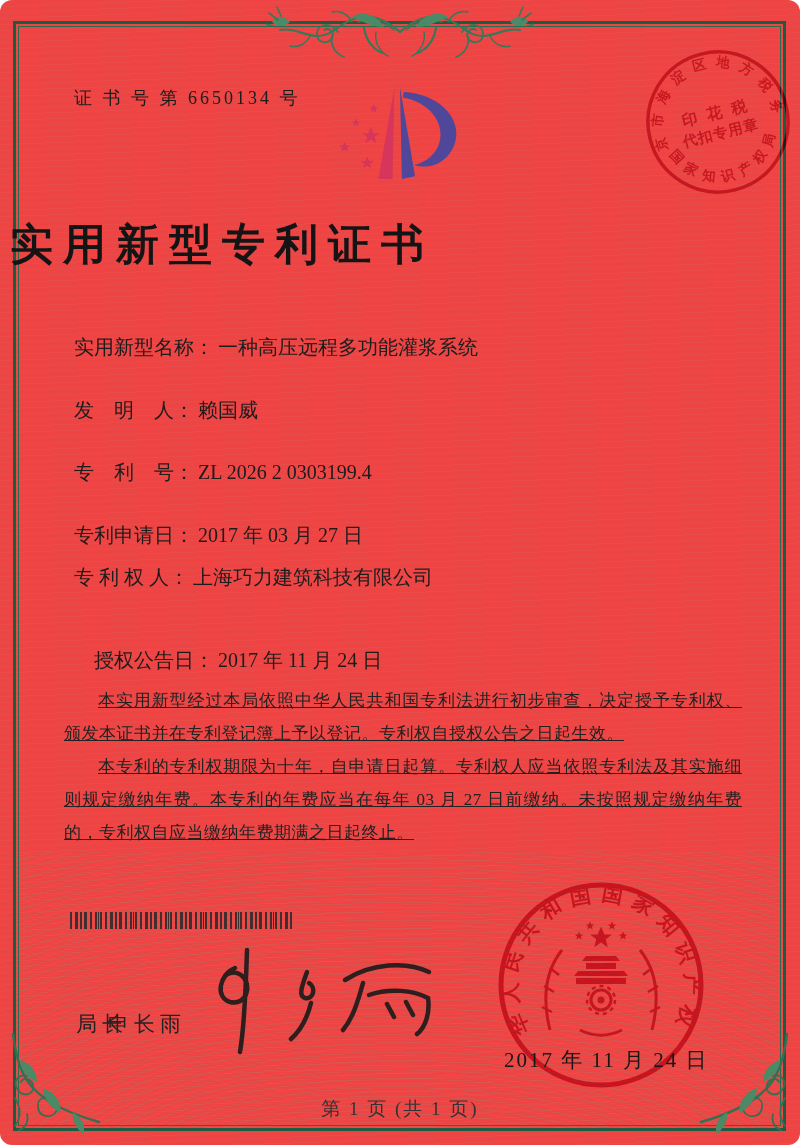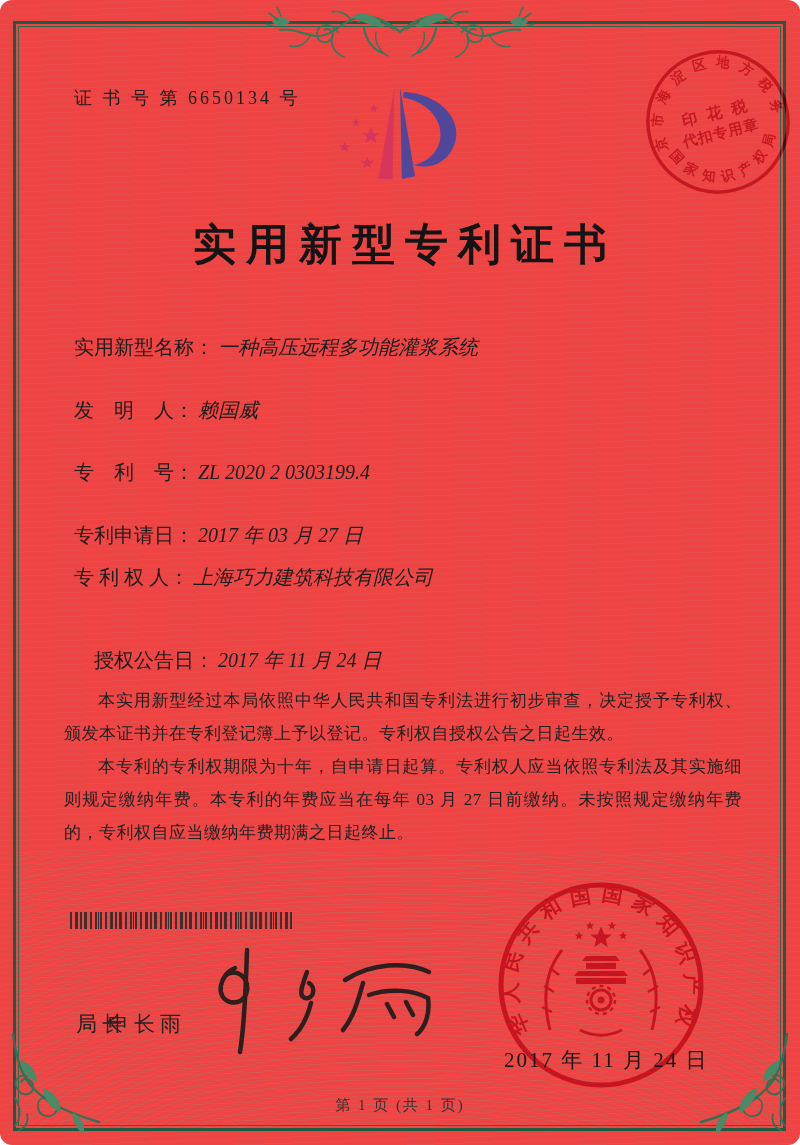--- a/index.html
+++ b/index.html
@@ -22,51 +22,51 @@
   .frame{ position:absolute; left:13px; top:21px; right:14px; bottom:14px;
     border:3px solid #1e5c42; }
   .frame-inner{ position:absolute; inset:2px; border:1px solid #2a6a4e; }
   .ornament-top{ position:absolute; left:266px; top:2px; }
   .corner{ position:absolute; }
   .corner.bl{ left:8px;  top:1028px; }
   .corner.br{ left:687px; top:1028px; }
 
   .cert-no{ position:absolute; left:74px; top:86px; font-size:18px; letter-spacing:3px; }
   .logo{ position:absolute; left:325px; top:80px; }
-  .doc-title{ position:absolute; left:0; top:216px; width:100%; text-align:center;
+  .doc-title{ position:absolute; left:0; top:216px; width:100%; 
     font-size:43px; font-weight:700; letter-spacing:10px; text-indent:10px; color:#141414;}
 
   .field{ position:absolute; left:74px; font-size:20px; white-space:nowrap; }
-  .field .v{ margin-left:4px;font-style:italic; }
+  .field .v{ margin-left:4px; }
   .f0{ top:334px; } .f1{ top:397px;text-align:center; } .f2{ top:459px; }
   .f3{ top:522px; } .f4{ top:564px; } .f5{ top:647px;margin-left:20px; }
 
   .body-text{ position:absolute; left:64px; top:684px; width:678px;
     font-size:17px; line-height:33px; text-align:justify; letter-spacing:0.5px; color:#222;}
-  .body-text p{ margin:0; text-indent:2em; }
+  .body-text p{ margin:0; text-indent:2em;text-decoration:underline; }
 
   .barcode{ position:absolute; left:70px; top:912px; width:224px; height:17px; opacity:.88;
     background:
       repeating-linear-gradient(90deg,#2b2b2b 0 2px, rgba(0,0,0,0) 2px 5px),
       repeating-linear-gradient(90deg,#2b2b2b 0 1px, rgba(0,0,0,0) 1px 7px);
   }
 
   .official-title{ position:absolute; left:76px; top:974px; font-size:21px; letter-spacing:5px;
     font-family:"Liberation Sans", sans-serif; color:#222;margin-top:36px;}
   .official-name{ position:absolute; left:76px; top:1010px; font-size:21px; letter-spacing:5px;
     font-family:"Liberation Sans", sans-serif; color:#222;margin-left:32px;}
   .signature{ position:absolute; left:195px; top:942px; }
 
   .registry-seal{ position:absolute; left:494px; top:878px; mix-blend-mode:multiply; }
   .seal-date{ position:absolute; left:504px; top:1046px; font-size:21px; letter-spacing:2px; color:#161616; white-space:nowrap;}
 
   .tax-stamp{ position:absolute; left:642px; top:46px; transform:rotate(-14deg); mix-blend-mode:multiply; opacity:.92;}
 
   .footer{ position:absolute; left:0; top:1096px; width:100%; text-align:center;
-    font-size:15px; letter-spacing:2px; color:#333; }
+    font-size:19px; letter-spacing:2px; color:#333; }
 </style>
 </head>
 <body>
 
 <div class="page">
 
   <div class="waves"></div>
 
   <div class="frame">
     <div class="frame-inner"></div>
@@ -133,21 +133,21 @@
 
   <div class="doc-title">实用新型专利证书</div>
 
   <div class="field f0">
     <span>实用新型名称：</span><span class="v">一种高压远程多功能灌浆系统</span>
   </div>
   <div class="field f1">
     <span>发　明　人：</span><span class="v">赖国威</span>
   </div>
   <div class="field f2">
-    <span>专　利　号：</span><span class="v">ZL 2020 2 0303199.4</span>
+    <span>专　利　号：</span><span class="v">ZL 2026 2 0303199.4</span>
   </div>
   <div class="field f3">
     <span>专利申请日：</span><span class="v">2017 年 03 月 27 日</span>
   </div>
   <div class="field f4">
     <span>专 利 权 人：</span><span class="v">上海巧力建筑科技有限公司</span>
   </div>
   <div class="field f5">
     <span>授权公告日：</span><span class="v">2017 年 11 月 24 日</span>
   </div>

